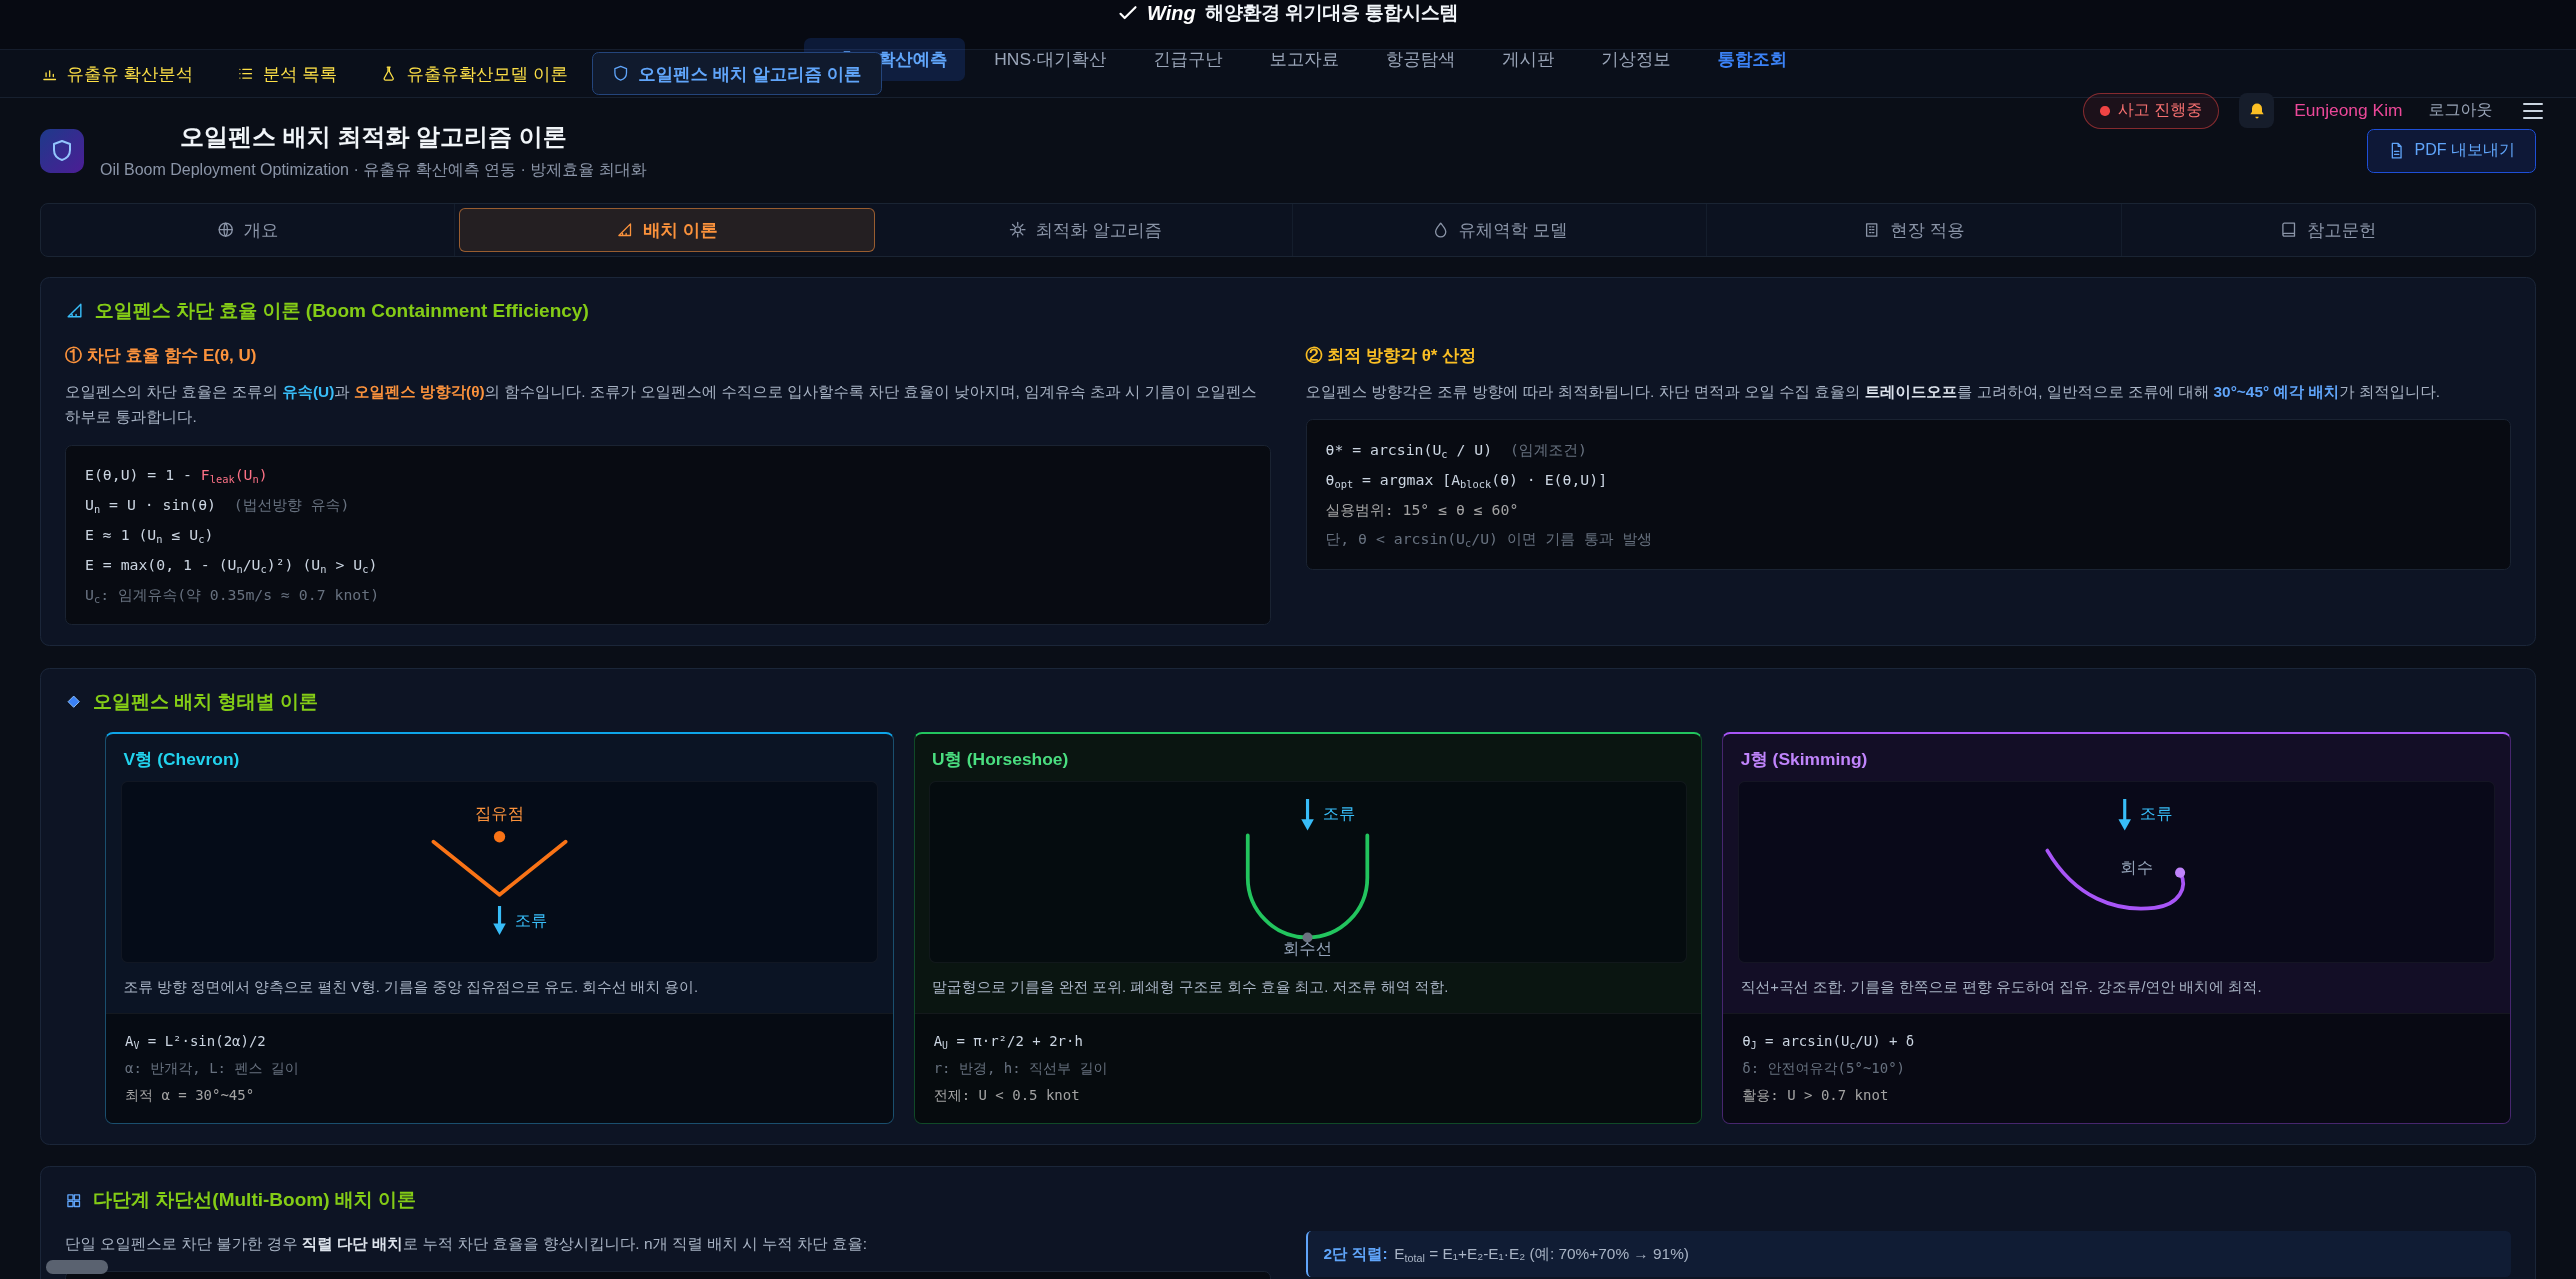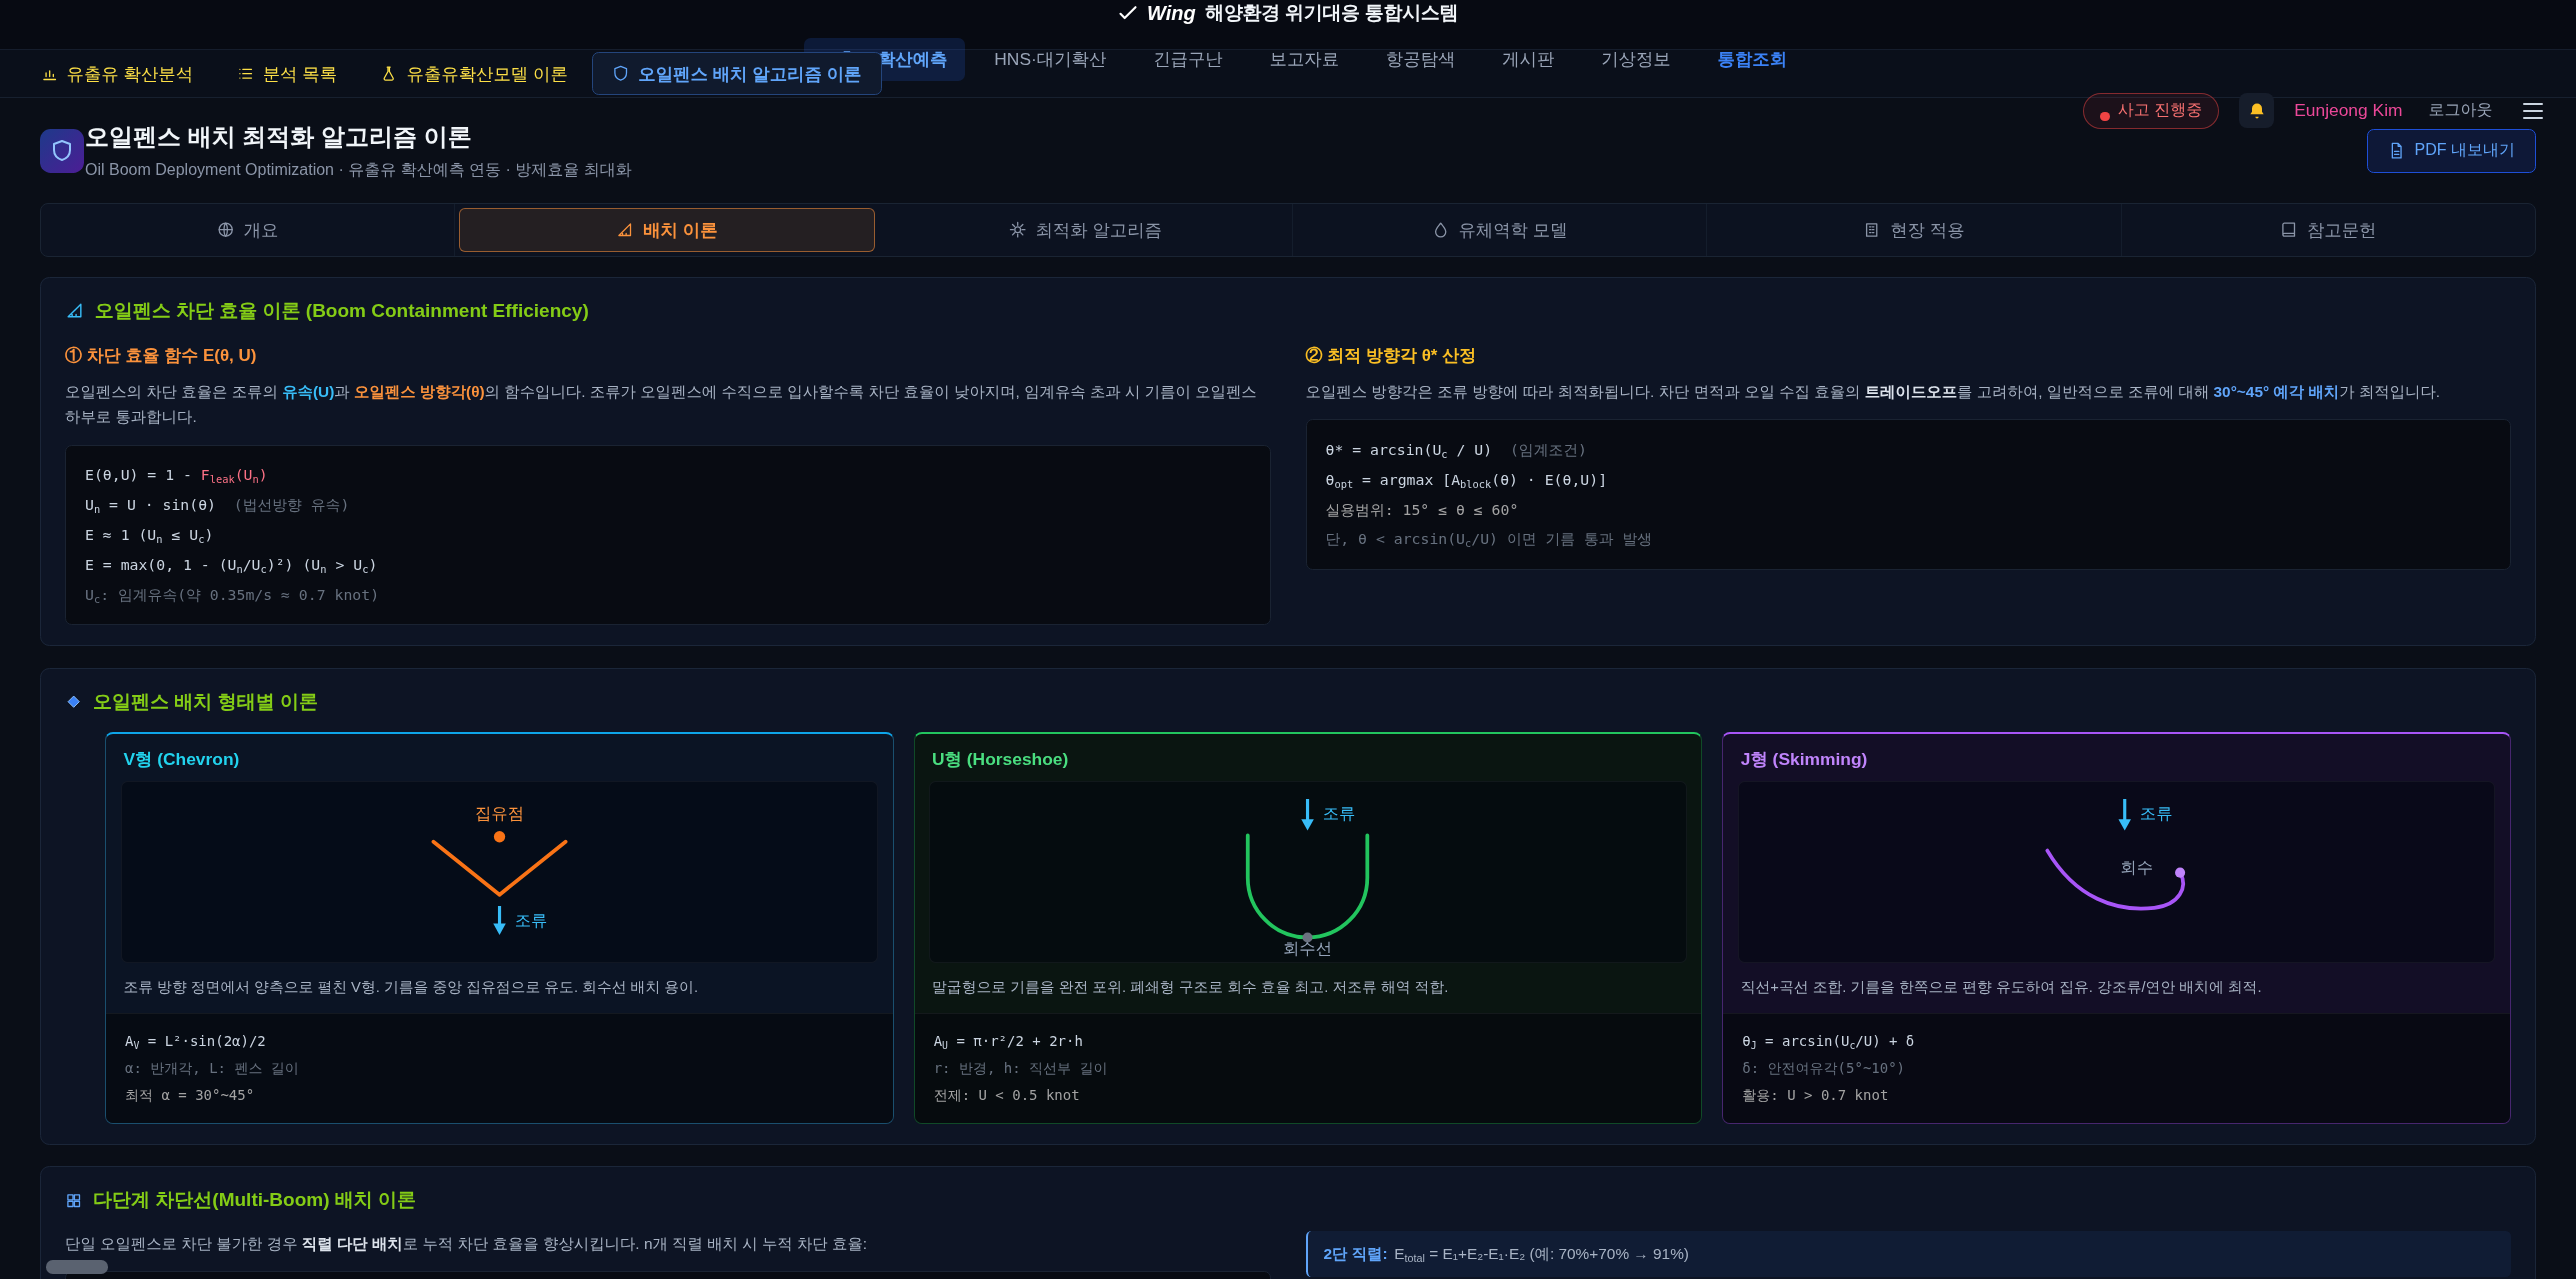--- a/index.html
+++ b/index.html
@@ -24,21 +24,21 @@
   .logo-title { font-size: 19px; font-weight: 700; color: #f1f5f9; letter-spacing: -0.3px; }
   .nav-items { display: flex; align-items: center; gap: 12px; margin-left: 32px; }
   .nav-item {
     font-size: 17.4px; color: #9aa5b8; padding: 9.4px 17.4px; border-radius: 6.7px;
     cursor: pointer; white-space: nowrap;
   }
   .nav-item.active { color: #60a5fa; background: rgba(37,99,235,0.18); font-weight: 700; }
   .nav-item.accent { color: #3b82f6; font-weight: 700; }
   .nav-right { margin-left: auto; display: flex; align-items: center; gap: 20px; }
   .incident-badge {
-    display: flex; align-items: flex-end; gap: 8px; font-size: 16px; color: #f87171;
+    display: flex; align-items: center; gap: 8px; font-size: 16px; color: #f87171;
     border: 0.7px solid rgba(239,68,68,0.5); background: rgba(239,68,68,0.08);
     padding: 6.7px 16px; border-radius: 670px; cursor: pointer; white-space: nowrap;
   }
   .incident-dot { width: 9.4px; height: 9.4px; border-radius: 50%; background: #ef4444; }
   .bell-wrap { width: 35px; height: 35px; border-radius: 8px; background: #161d2b; display: flex; align-items: center; justify-content: center; cursor: pointer; color: #fbbf24; }
   .username { font-size: 17.4px; color: #ec4899; white-space: nowrap; }
   .logout { background: none; border: none; color: #9aa5b8; font-size: 16px; cursor: pointer; font-family: inherit; white-space: nowrap; }
   .hamburger { display: flex; flex-direction: column; gap: 4.7px; cursor: pointer; padding: 4px; }
   .hamburger span { display: block; width: 20px; height: 2px; background: #cbd5e1; border-radius: 1.3px; }
 
@@ -50,21 +50,21 @@
   .tab {
     display: flex; align-items: center; gap: 8.7px; font-size: 17.4px; color: #fde047;
     padding: 8.7px 19px; border-radius: 6.7px; cursor: pointer; white-space: nowrap;
   }
   .tab.active {
     background: #101a2d; border: 0.7px solid #24457c; color: #60a5fa; font-weight: 700;
   }
 
   
   .page-head { display: flex; align-items: center; justify-content: space-between; padding: 23px 40px 17.4px; }
-  .head-left { display: flex; align-items: center; gap: 1px; }
+  .head-left { display: flex; align-items: center; gap: 16px; text-align: center; }
   .head-icon {
     width: 44px; height: 44px; border-radius: 10.7px; flex: 0 0 auto;
     background: linear-gradient(135deg, #1e3a8a, #4c1d95);
     display: flex; align-items: center; justify-content: center; color: #93c5fd;
   }
   .page-title { margin: 0 0 6.7px; font-size: 24px; font-weight: 700; color: #f1f5f9; }
   .page-subtitle { font-size: 16px; color: #8b95a8; }
   .pdf-btn {
     display: flex; align-items: center; gap: 8.7px; font-family: inherit;
     font-size: 16px; color: #60a5fa; background: rgba(30,64,175,0.22);

